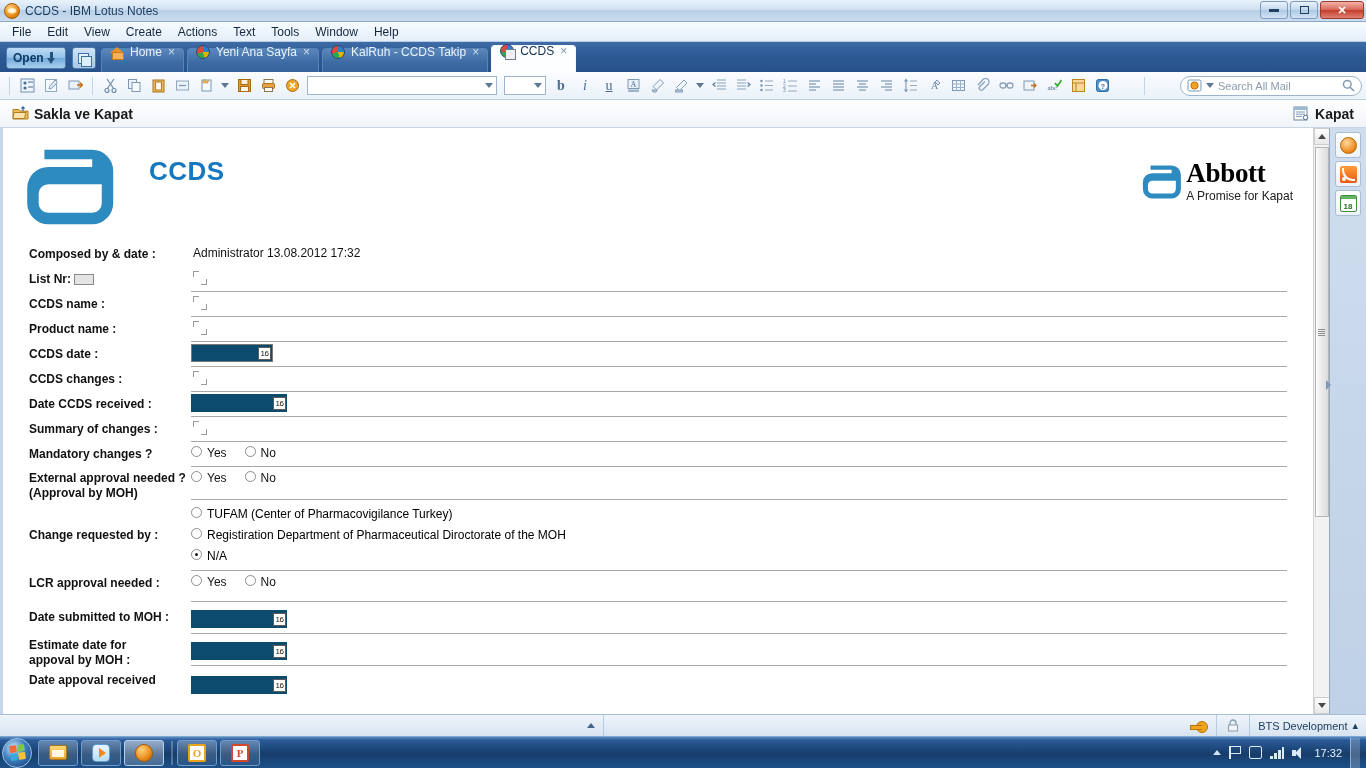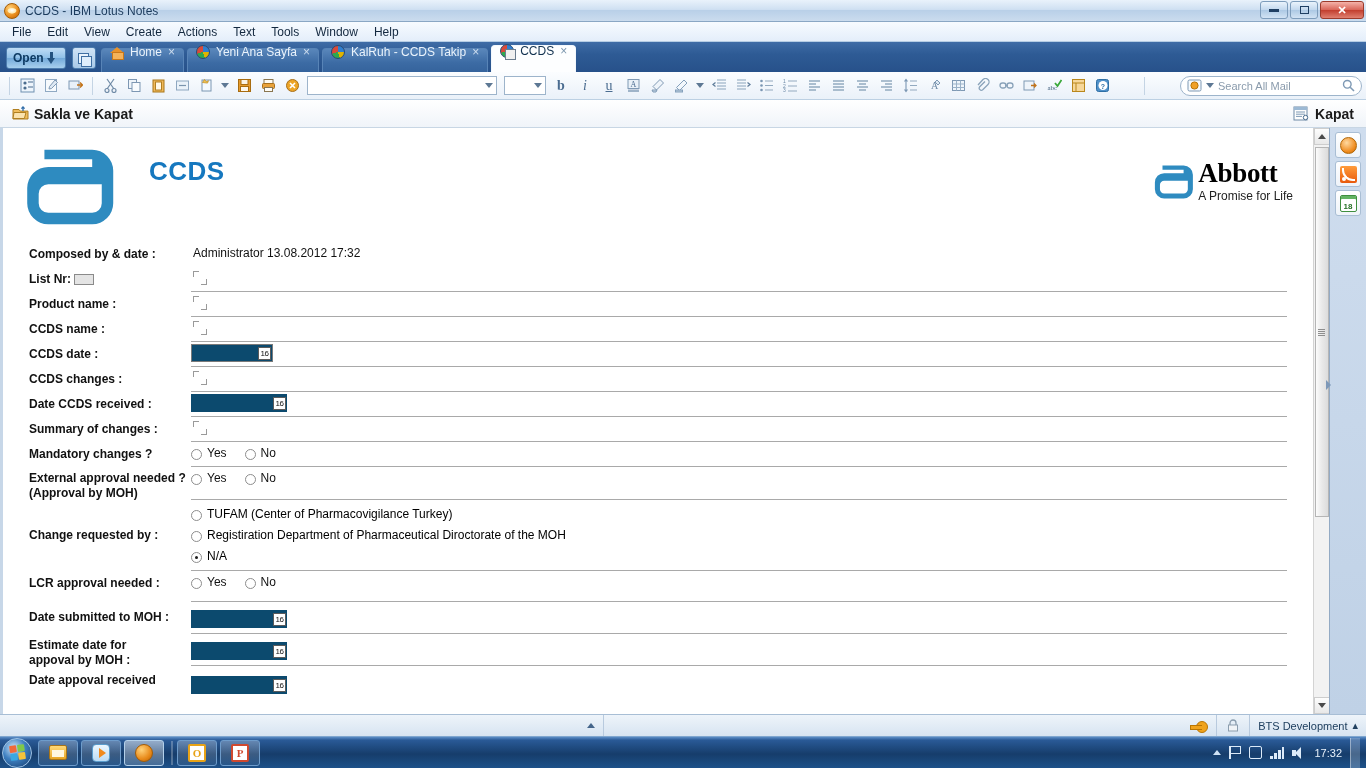--- a/index.html
+++ b/index.html
@@ -302,21 +302,21 @@
   .radiorow { display: flex; align-items: center; gap: 6px; font-size: 12px; color: #111; }
   .radio {
     width: 11px; height: 11px; border-radius: 50%;
     border: 1px solid #8d8d8d; background: #fff;
     display: inline-block; position: relative; flex: none;
   }
   .radio.on::after {
     content: ""; position: absolute; left: 3px; top: 3px;
     width: 3px; height: 3px; border-radius: 50%; background: #1a1a1a;
   }
-  .ropt { display: flex; align-items: flex-end; gap: 5px; margin-right: 12px; }
+  .ropt { display: flex; align-items: flex-start; gap: 5px; margin-right: 12px; }
   .rstack .ropt { margin-bottom: 7px; }
   .rstack .ropt:last-child { margin-bottom: 0; }
 
   
   .vscroll {
     width: 16px; background: #f2f2f2;
     border-left: 1px solid #d3d3d3;
     display: flex; flex-direction: column; align-items: center;
     flex: none;
   }
@@ -778,21 +778,21 @@
                      M22 42 a10 10 0 0 0 -10 10 v10 a10 10 0 0 0 10 10 h46 a10 10 0 0 0 10 -10 v-20 z" fill="#2e8bc0" fill-rule="evenodd"></path>
           </svg>
           <div class="ccds-title">CCDS</div>
           <div class="abbott-right">
             <svg class="mark" viewBox="0 0 100 90">
               <path d="M18 6 h50 a22 22 0 0 1 22 22 v34 a22 22 0 0 1 -22 22 h-46 a22 22 0 0 1 -22 -22 v-16 a22 22 0 0 1 22 -22 h46 v-8 h-50 z
                        M22 42 a10 10 0 0 0 -10 10 v10 a10 10 0 0 0 10 10 h46 a10 10 0 0 0 10 -10 v-20 z" fill="#2e8bc0" fill-rule="evenodd"></path>
             </svg>
             <div>
               <div class="abbott-word">Abbott</div>
-              <div class="abbott-tag">A Promise for Life</div>
+              <div class="abbott-tag">A Promise for Kapat</div>
             </div>
           </div>
         </div>
 
         <div class="form">
 
           <div class="frow">
             <div class="flabel">Composed by &amp; date :</div>
             <div class="fval noline">
               <span class="plain">Administrator   13.08.2012 17:32</span>
@@ -802,28 +802,28 @@
           <div class="frow">
             <div class="flabel">
               <span>List Nr:</span><span class="listnr-box"></span>
             </div>
             <div class="fval">
                 <div class="rtf"></div>
               </div>
           </div>
 
           <div class="frow">
-            <div class="flabel">Product name :</div>
+            <div class="flabel">CCDS name :</div>
             <div class="fval">
                 <div class="rtf"></div>
               </div>
           </div>
 
           <div class="frow">
-            <div class="flabel">CCDS name :</div>
+            <div class="flabel">Product name :</div>
             <div class="fval">
                 <div class="rtf"></div>
               </div>
           </div>
 
           <div class="frow">
             <div class="flabel">CCDS date :</div>
             <div class="fval" style="padding-top:2px">
               <span class="datefield">
                 <span class="cal-ico">16</span>

